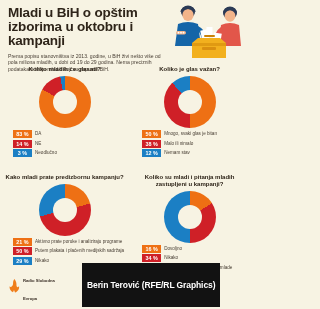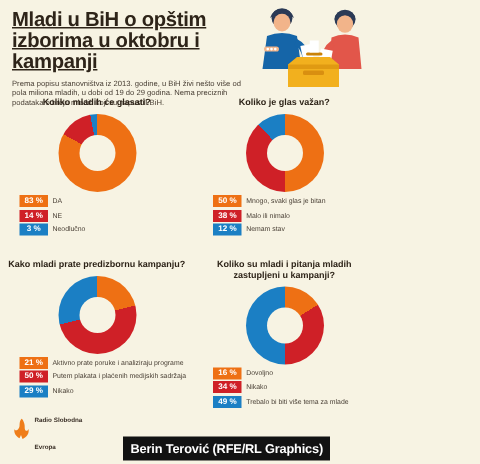--- a/index.html
+++ b/index.html
@@ -11,21 +11,20 @@
     position:relative;
   }
   .page{width:250px;height:309px;position:relative;box-sizing:border-box;}
 
   
   .header{padding:6px 8px 0 8px;position:relative;}
   .title{
     font-size:13.5px;line-height:14px;font-weight:bold;
     color:#2e2419;letter-spacing:-0.2px;max-width:165px;
     margin:0 0 5px 0;
-    text-decoration:underline;
   }
   .intro{
     font-size:5.1px;line-height:6.4px;color:#4a4036;max-width:160px;
     margin:0;
   }
   .illo{
     position:absolute;right:2px;top:4px;width:80px;height:58px;
   }
 
   
@@ -57,21 +56,21 @@
   .ltext{font-size:4.6px;color:#4a4036;line-height:6px;white-space:nowrap;}
 
   
   .footer{position:absolute;left:0;bottom:0;width:250px;height:30px;}
   .brand{position:absolute;left:9px;bottom:5px;display:flex;align-items:center;gap:3px;}
   .flame{width:11px;height:14px;}
   .brandtxt{font-size:4.2px;line-height:5px;font-weight:bold;color:#3a2f26;}
   .credit{
     position:absolute;left:82px;bottom:2px;
     background:#121212;color:#ffffff;
-    font-size:8.5px;font-weight:bold;padding:3px 5px;
+    font-size:8.5px;font-weight:bold;padding:17px 5px;
     letter-spacing:-0.1px;white-space:nowrap;
   }
 </style>
 </head>
 <body>
 
 <div class="page">
 
   <div class="header">
     <h1 class="title">Mladi u BiH o opštim izborima u oktobru i kampanji</h1>

